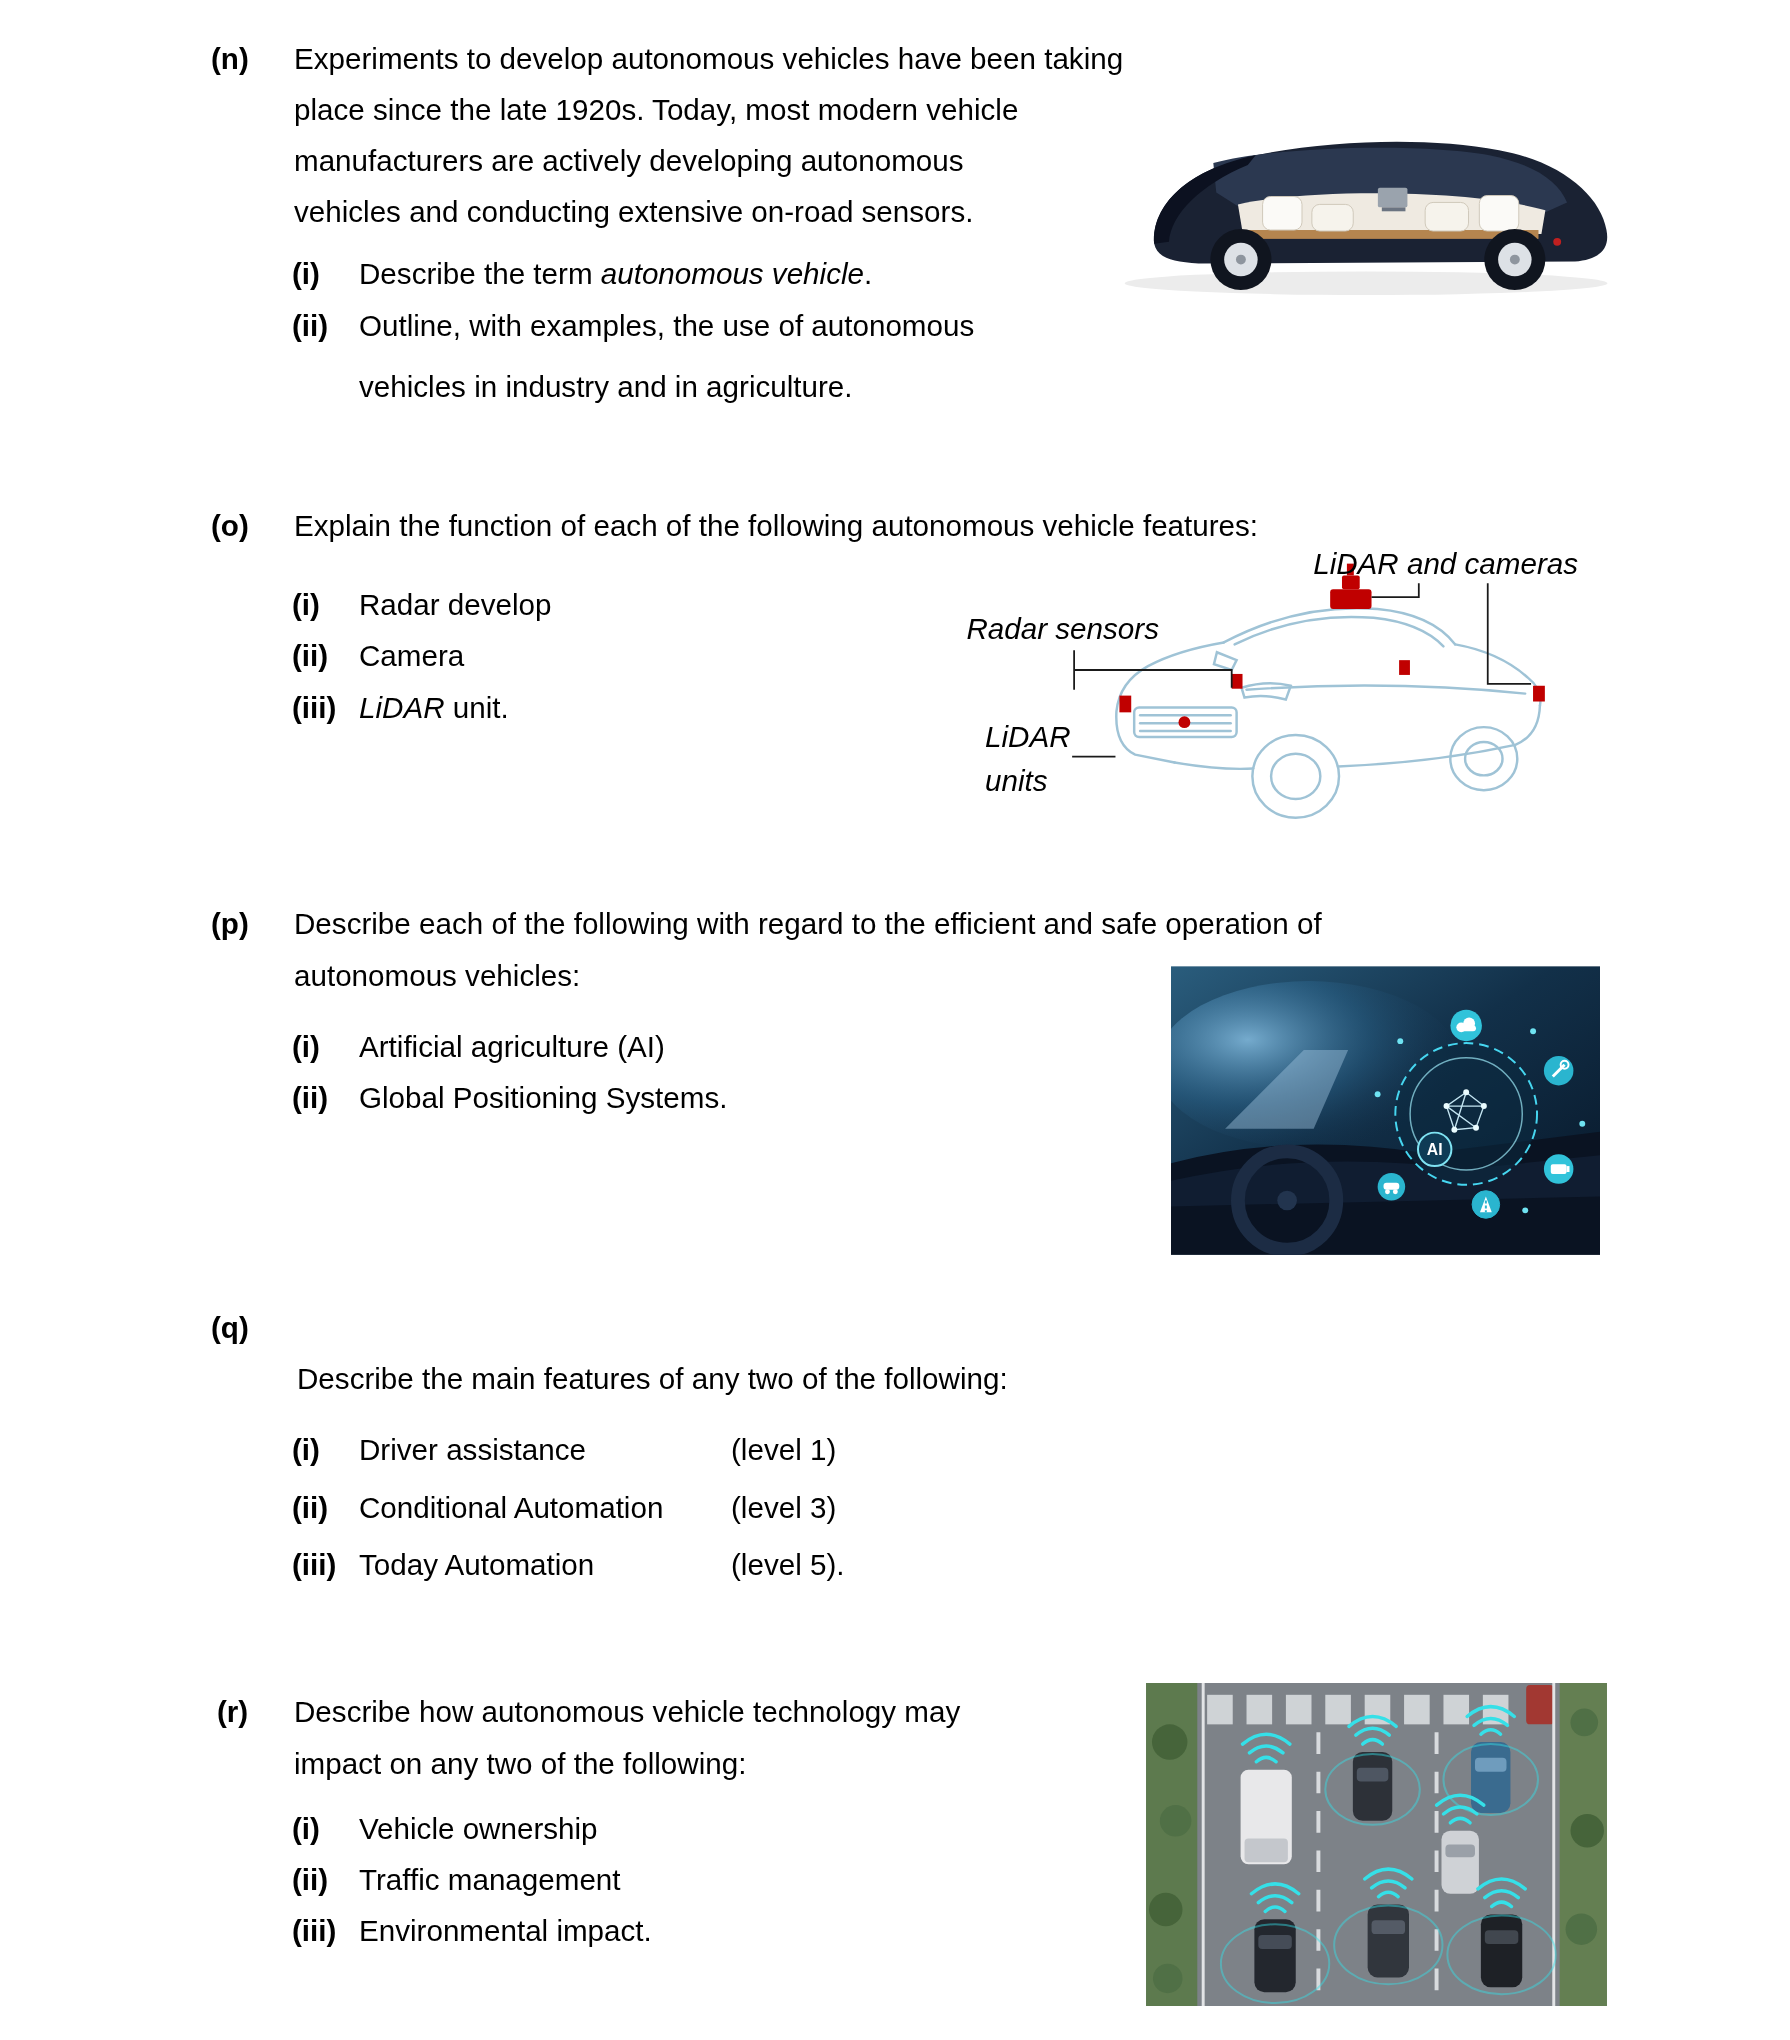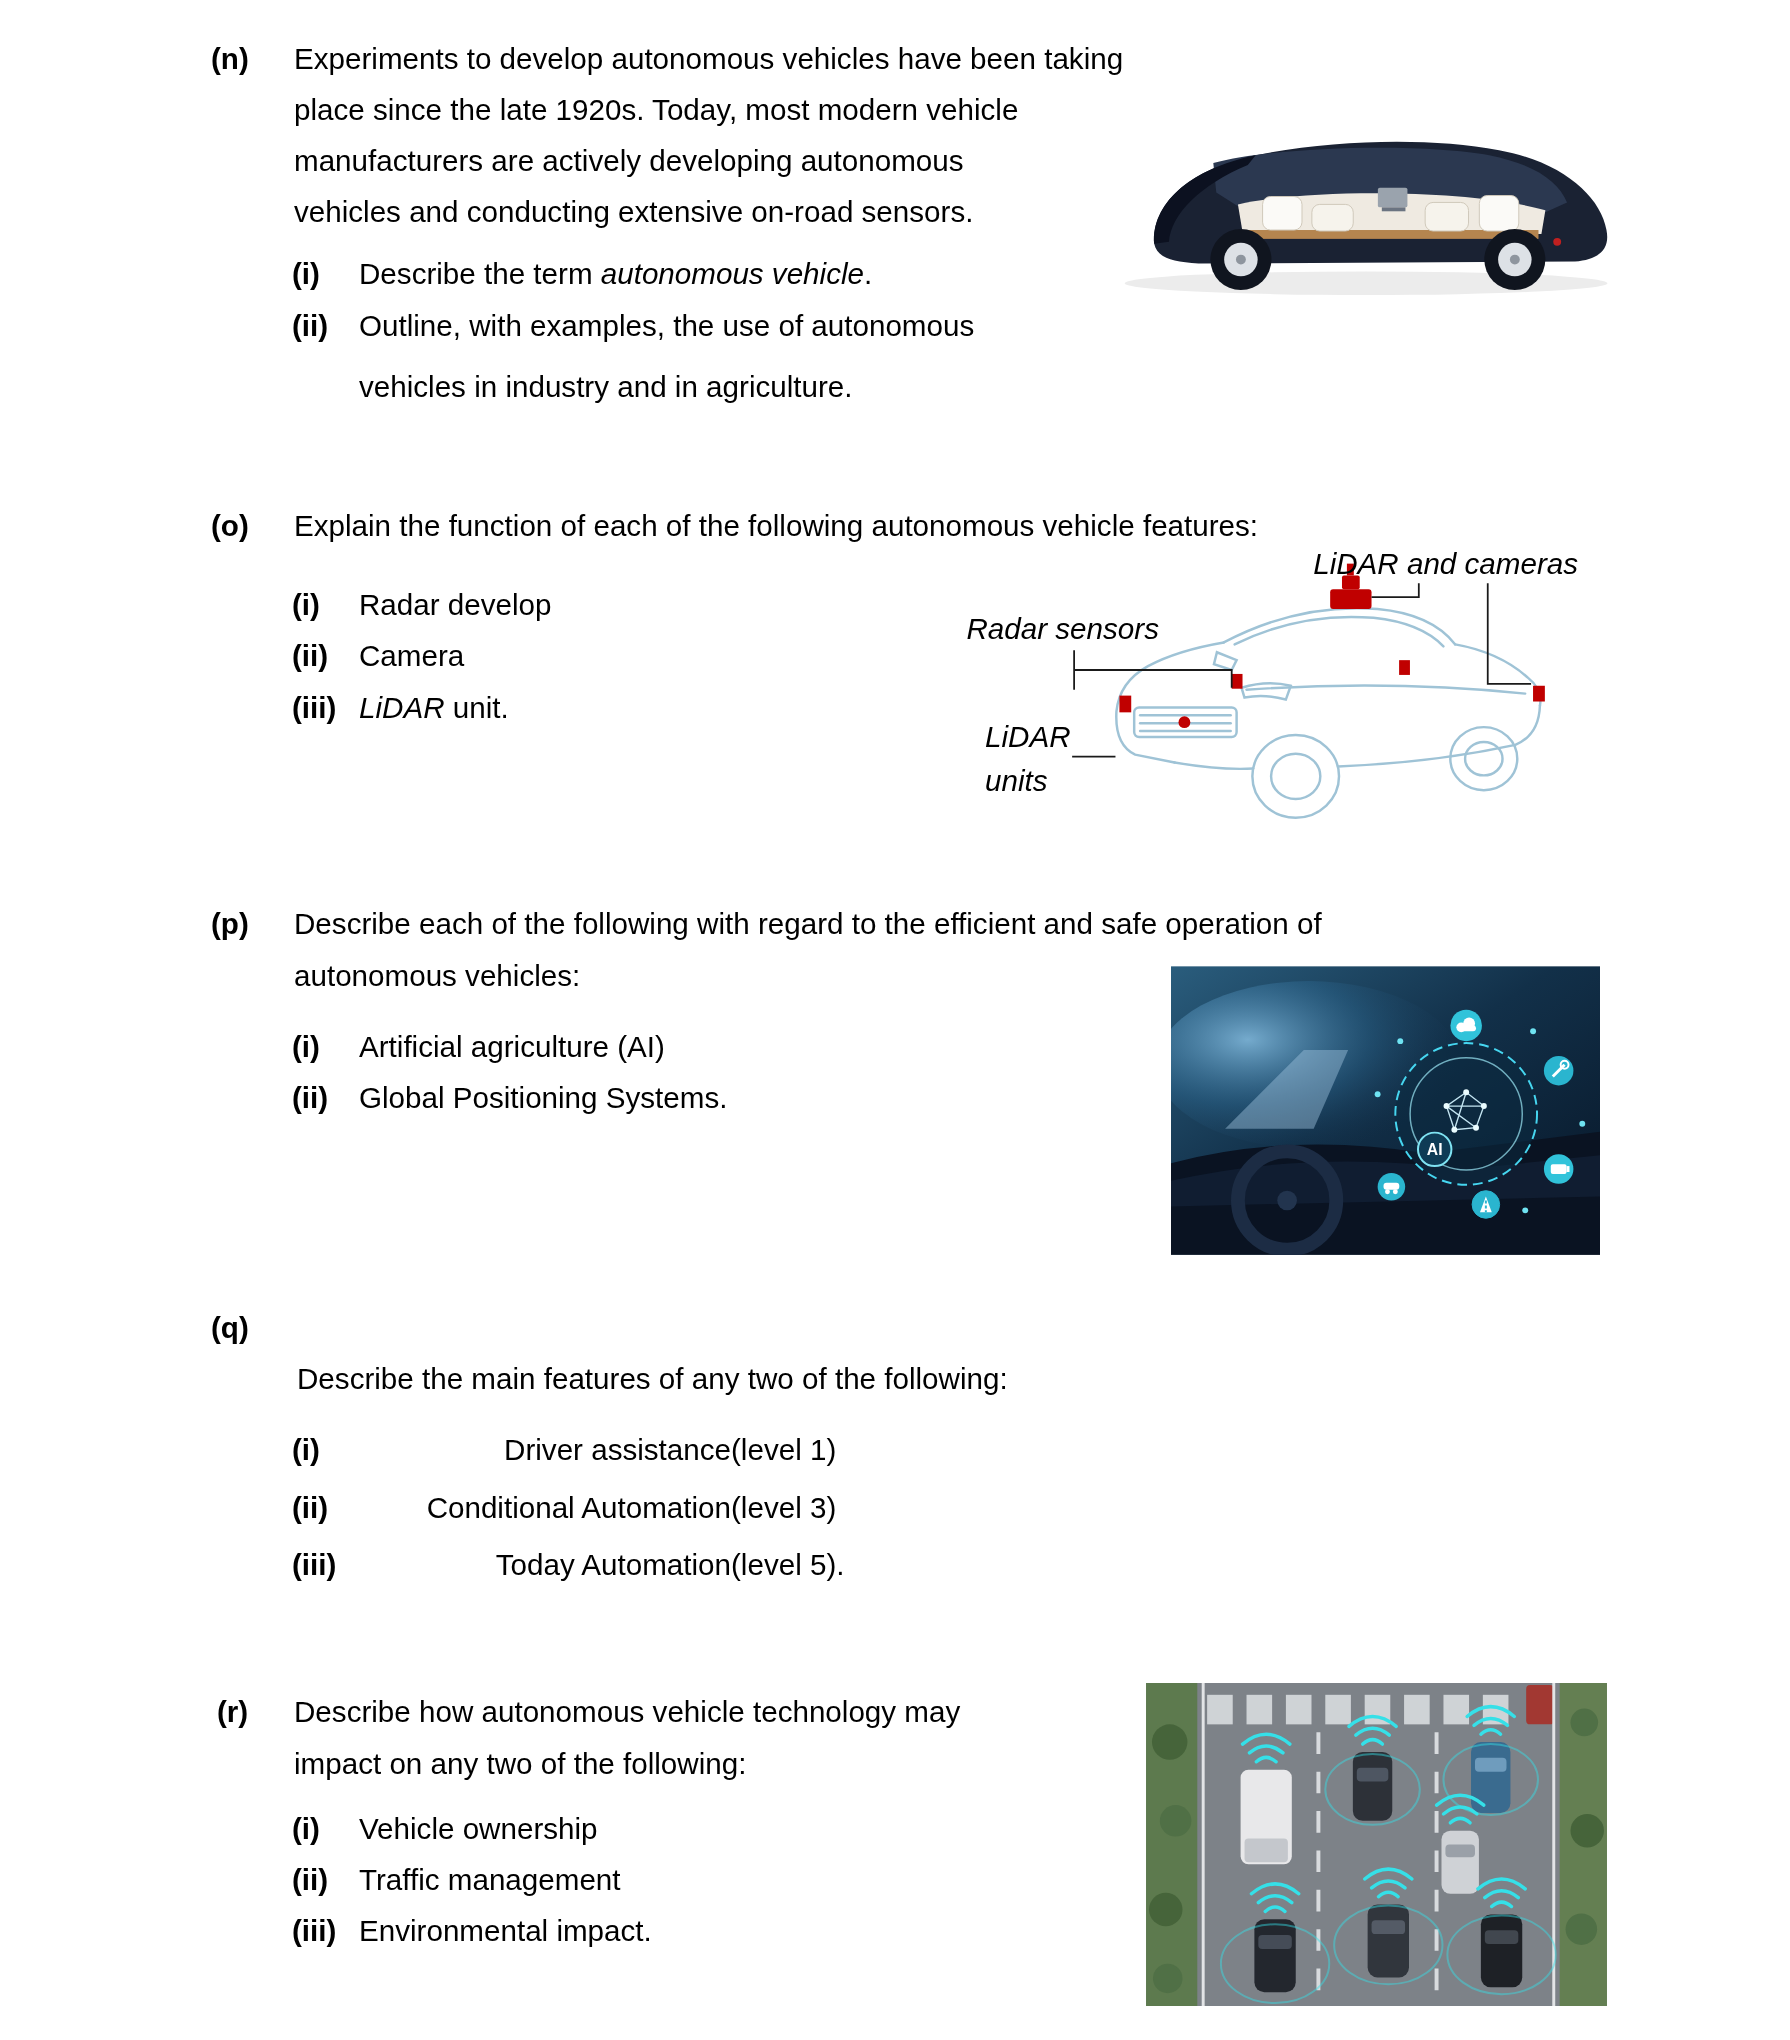--- a/index.html
+++ b/index.html
@@ -11,21 +11,21 @@
     font-family:"Liberation Sans", sans-serif;
     font-size:29.6px;
     color:#000;
     line-height:51px;
     overflow:hidden;
   }
   .abs { position:absolute; }
   .qlabel { font-weight:bold; }
   .line { display:block; line-height:51px; }
   .item-label { font-weight:bold; display:inline-block; width:67px; }
-  .q-name { display:inline-block; width:372px;text-align:right; }
+  .q-name { display:inline-block; width:372px; }
   .diag-label { font-style:italic; line-height:39px; }
   em { font-style:italic; }
   strong { font-weight:normal; }
   svg { display:block; }
 </style>
 </head>
 <body>
 
 <div class="page">
 

